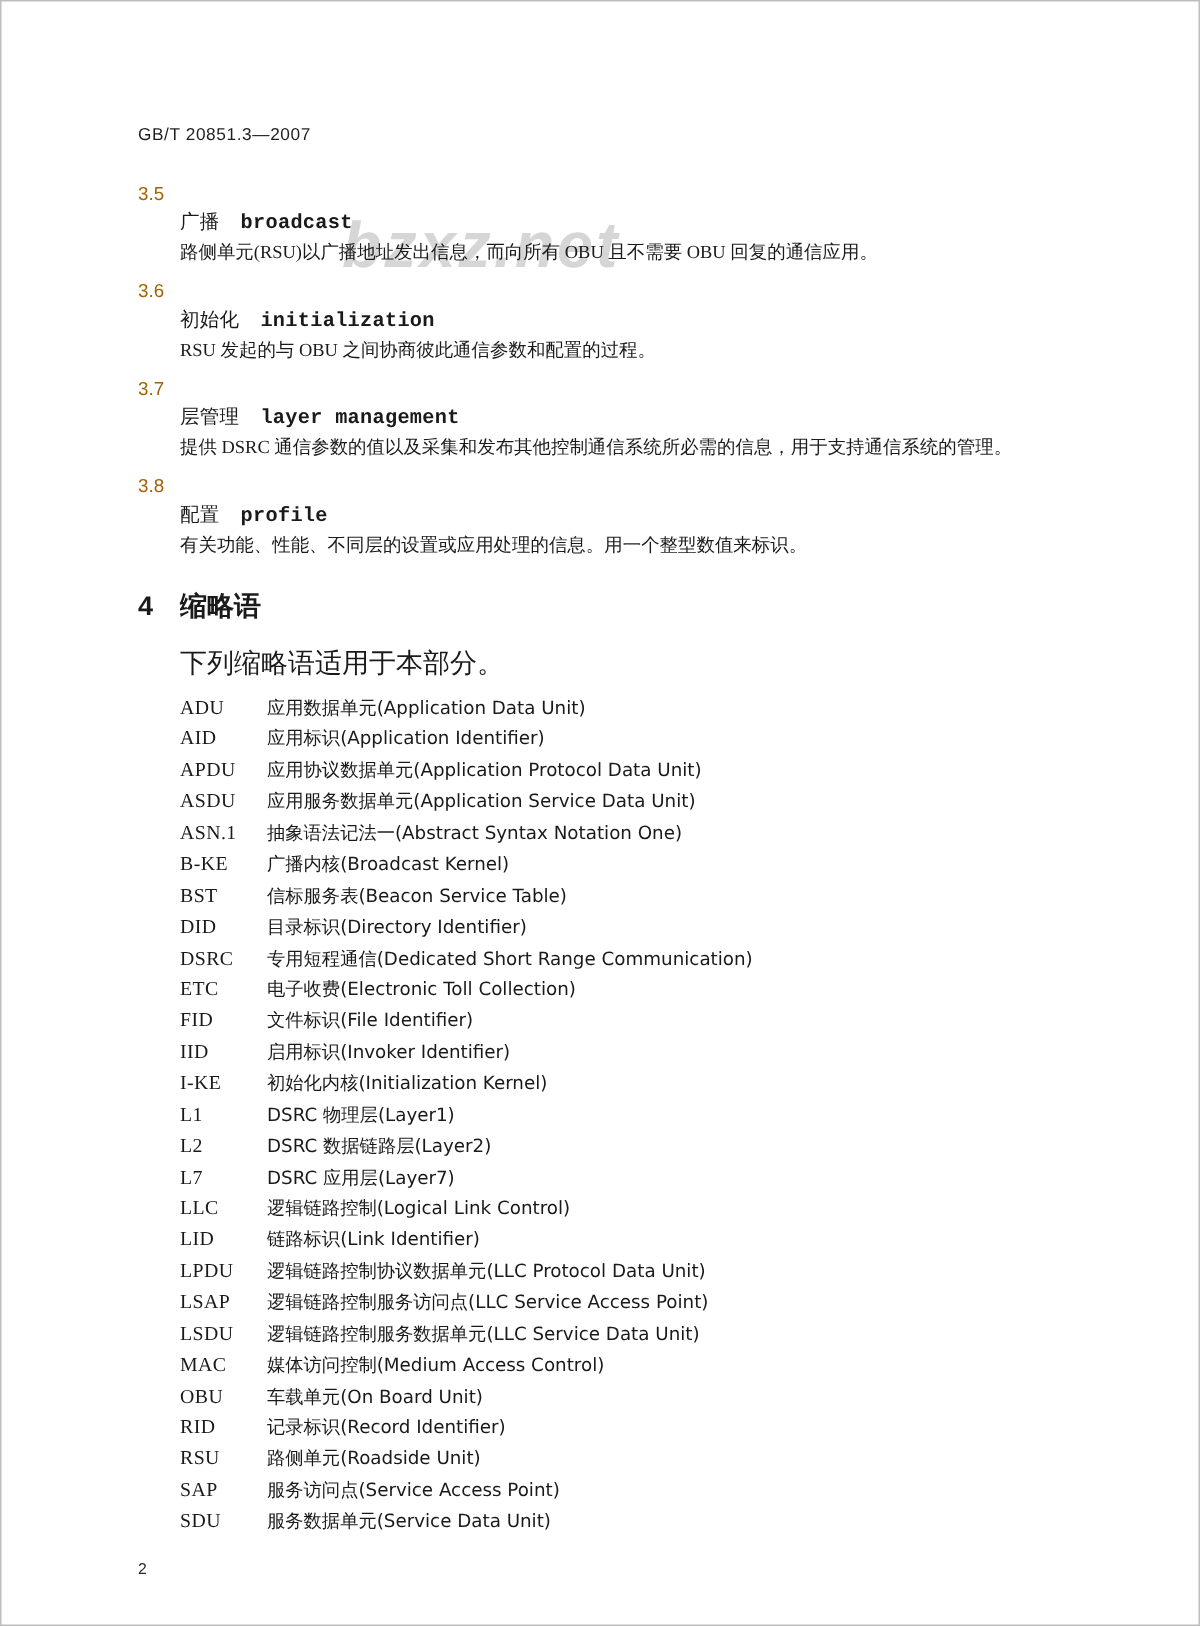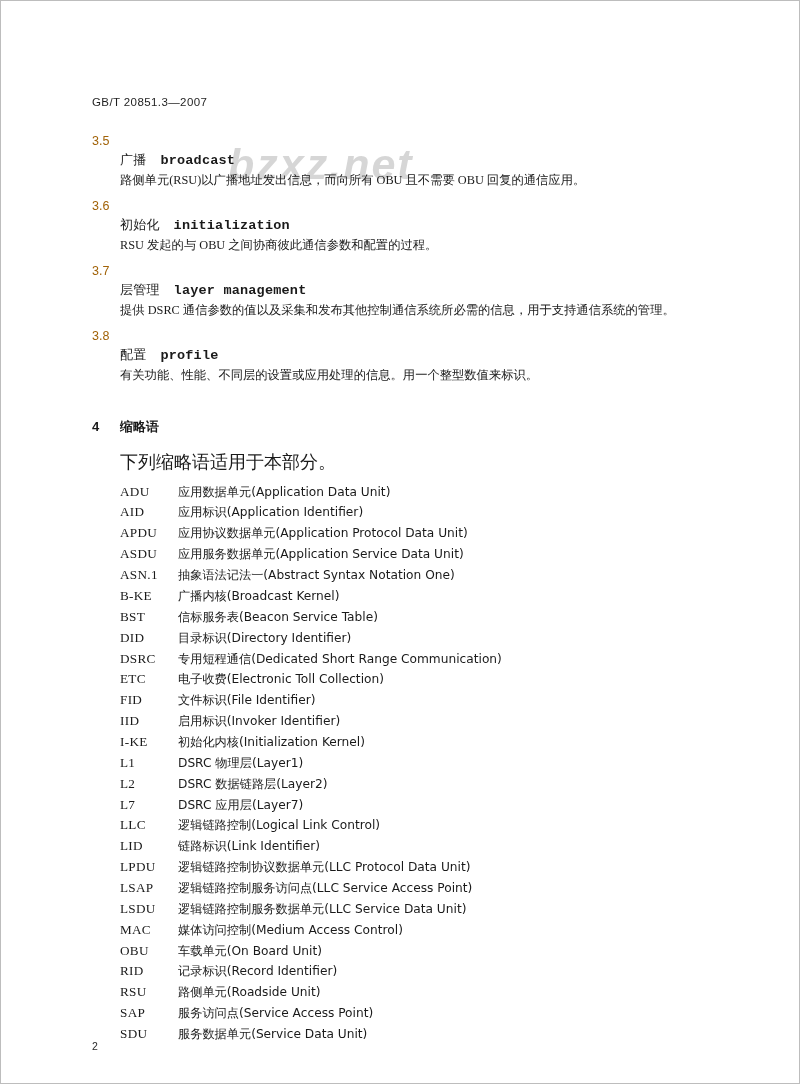--- a/index.html
+++ b/index.html
@@ -23,21 +23,21 @@
     left: 0; top: 0;
     width: 800px;
     height: 1084px;
     border: 1px solid #bdbdbd;
     box-sizing: border-box;
     pointer-events: none;
   }
   .content {
     position: absolute;
     left: 92px;
-    top: 96px;
+    top: 84px;
     width: 620px;
     color: #1a1a1a;
   }
   .header {
     font-family: "Liberation Sans", sans-serif;
     font-size: 11.5px;
     letter-spacing: 0.4px;
     color: #1f1f1f;
     margin-bottom: 26px;
   }
@@ -69,24 +69,24 @@
   }
   .term-def {
     margin-left: 28px;
     font-family: Liberation Serif, serif;
     font-size: 12.3px;
     line-height: 1.62;
     text-align: justify;
     margin-bottom: 2px;
   }
   .section-head {
-    margin-top: 32px;
+    margin-top: 18px;
     margin-bottom: 14px;
     font-family: "DejaVu Sans", sans-serif;
-    font-size: 13px;
+    font-size: 18px;
     font-weight: bold;
   }
   .section-head .sec-num {
     font-family: "Liberation Sans", sans-serif;
     display: inline-block;
     width: 28px;
   }
   .intro-line {
     margin-left: 28px;
     font-family: "DejaVu Sans", sans-serif;

